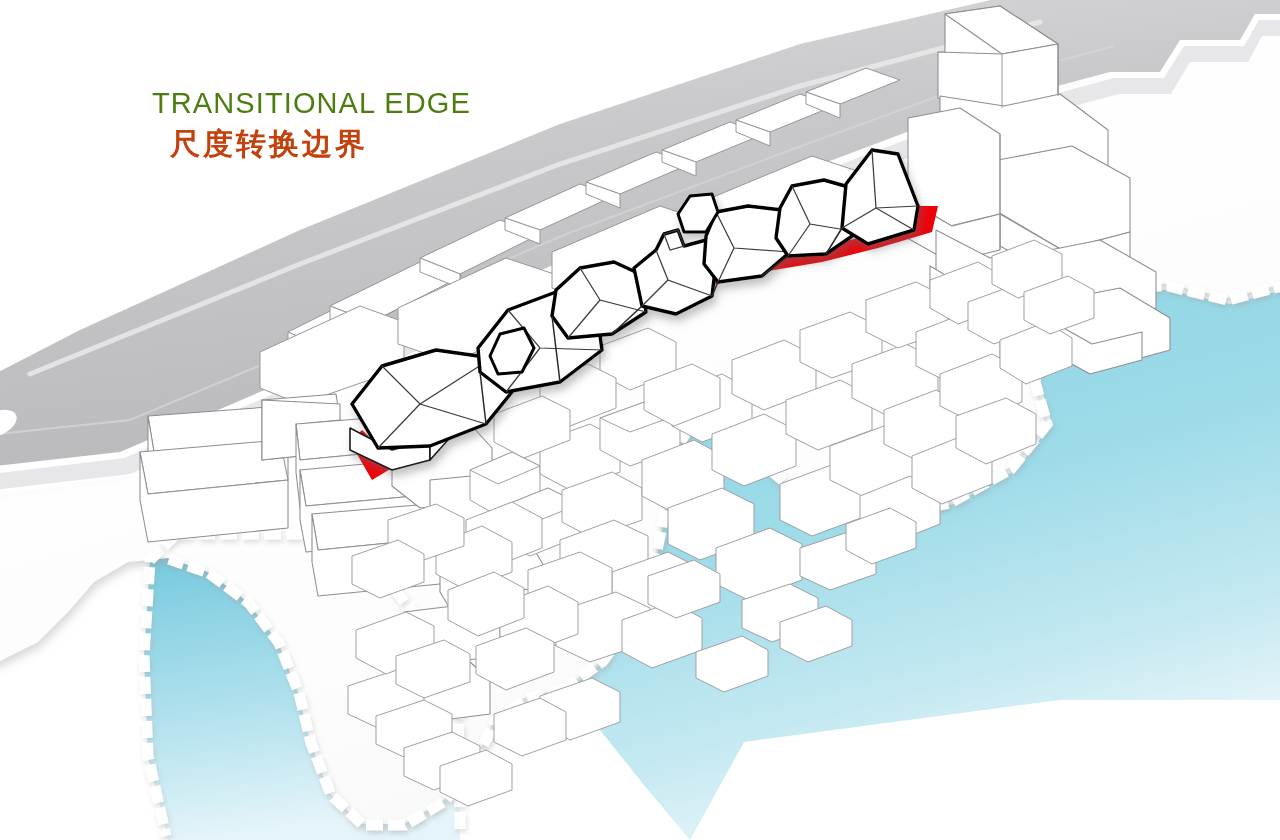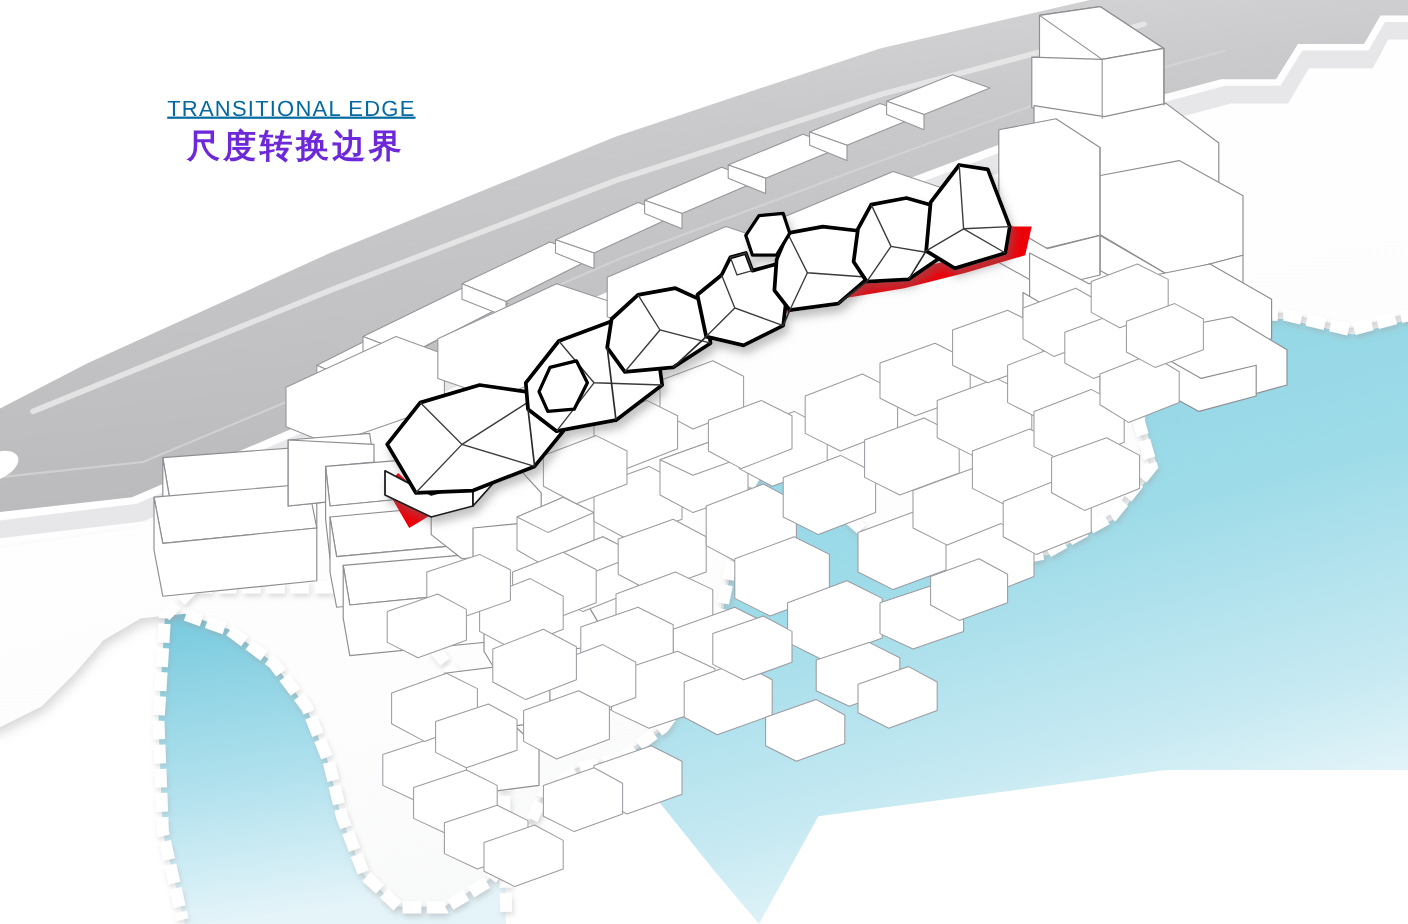--- a/index.html
+++ b/index.html
@@ -30,32 +30,31 @@
   #title-block {
     position: absolute;
     left: 152px;
     top: 88px;
     z-index: 40;
     pointer-events: none;
     user-select: none;
   }
   #title-en {
     font-family: "Liberation Sans", sans-serif;
-    font-size: 20px;
+    font-size: 29px;
     letter-spacing: 1.1px;
-    color: #0369a1;
+    color: #4d7c0f;
     white-space: nowrap;
     line-height: 1.1;
-    text-decoration: underline;
   }
   #title-zh {
     font-family: "DejaVu Sans", sans-serif;
     font-size: 30px;
     letter-spacing: 3px;
-    color: #6d28d9;
+    color: #c2410c;
     white-space: nowrap;
     line-height: 1.25;
     margin-top: 5px;
     margin-left: 18px;
     font-weight: 600;
   }
 </style>
 </head>
 <body>
 

